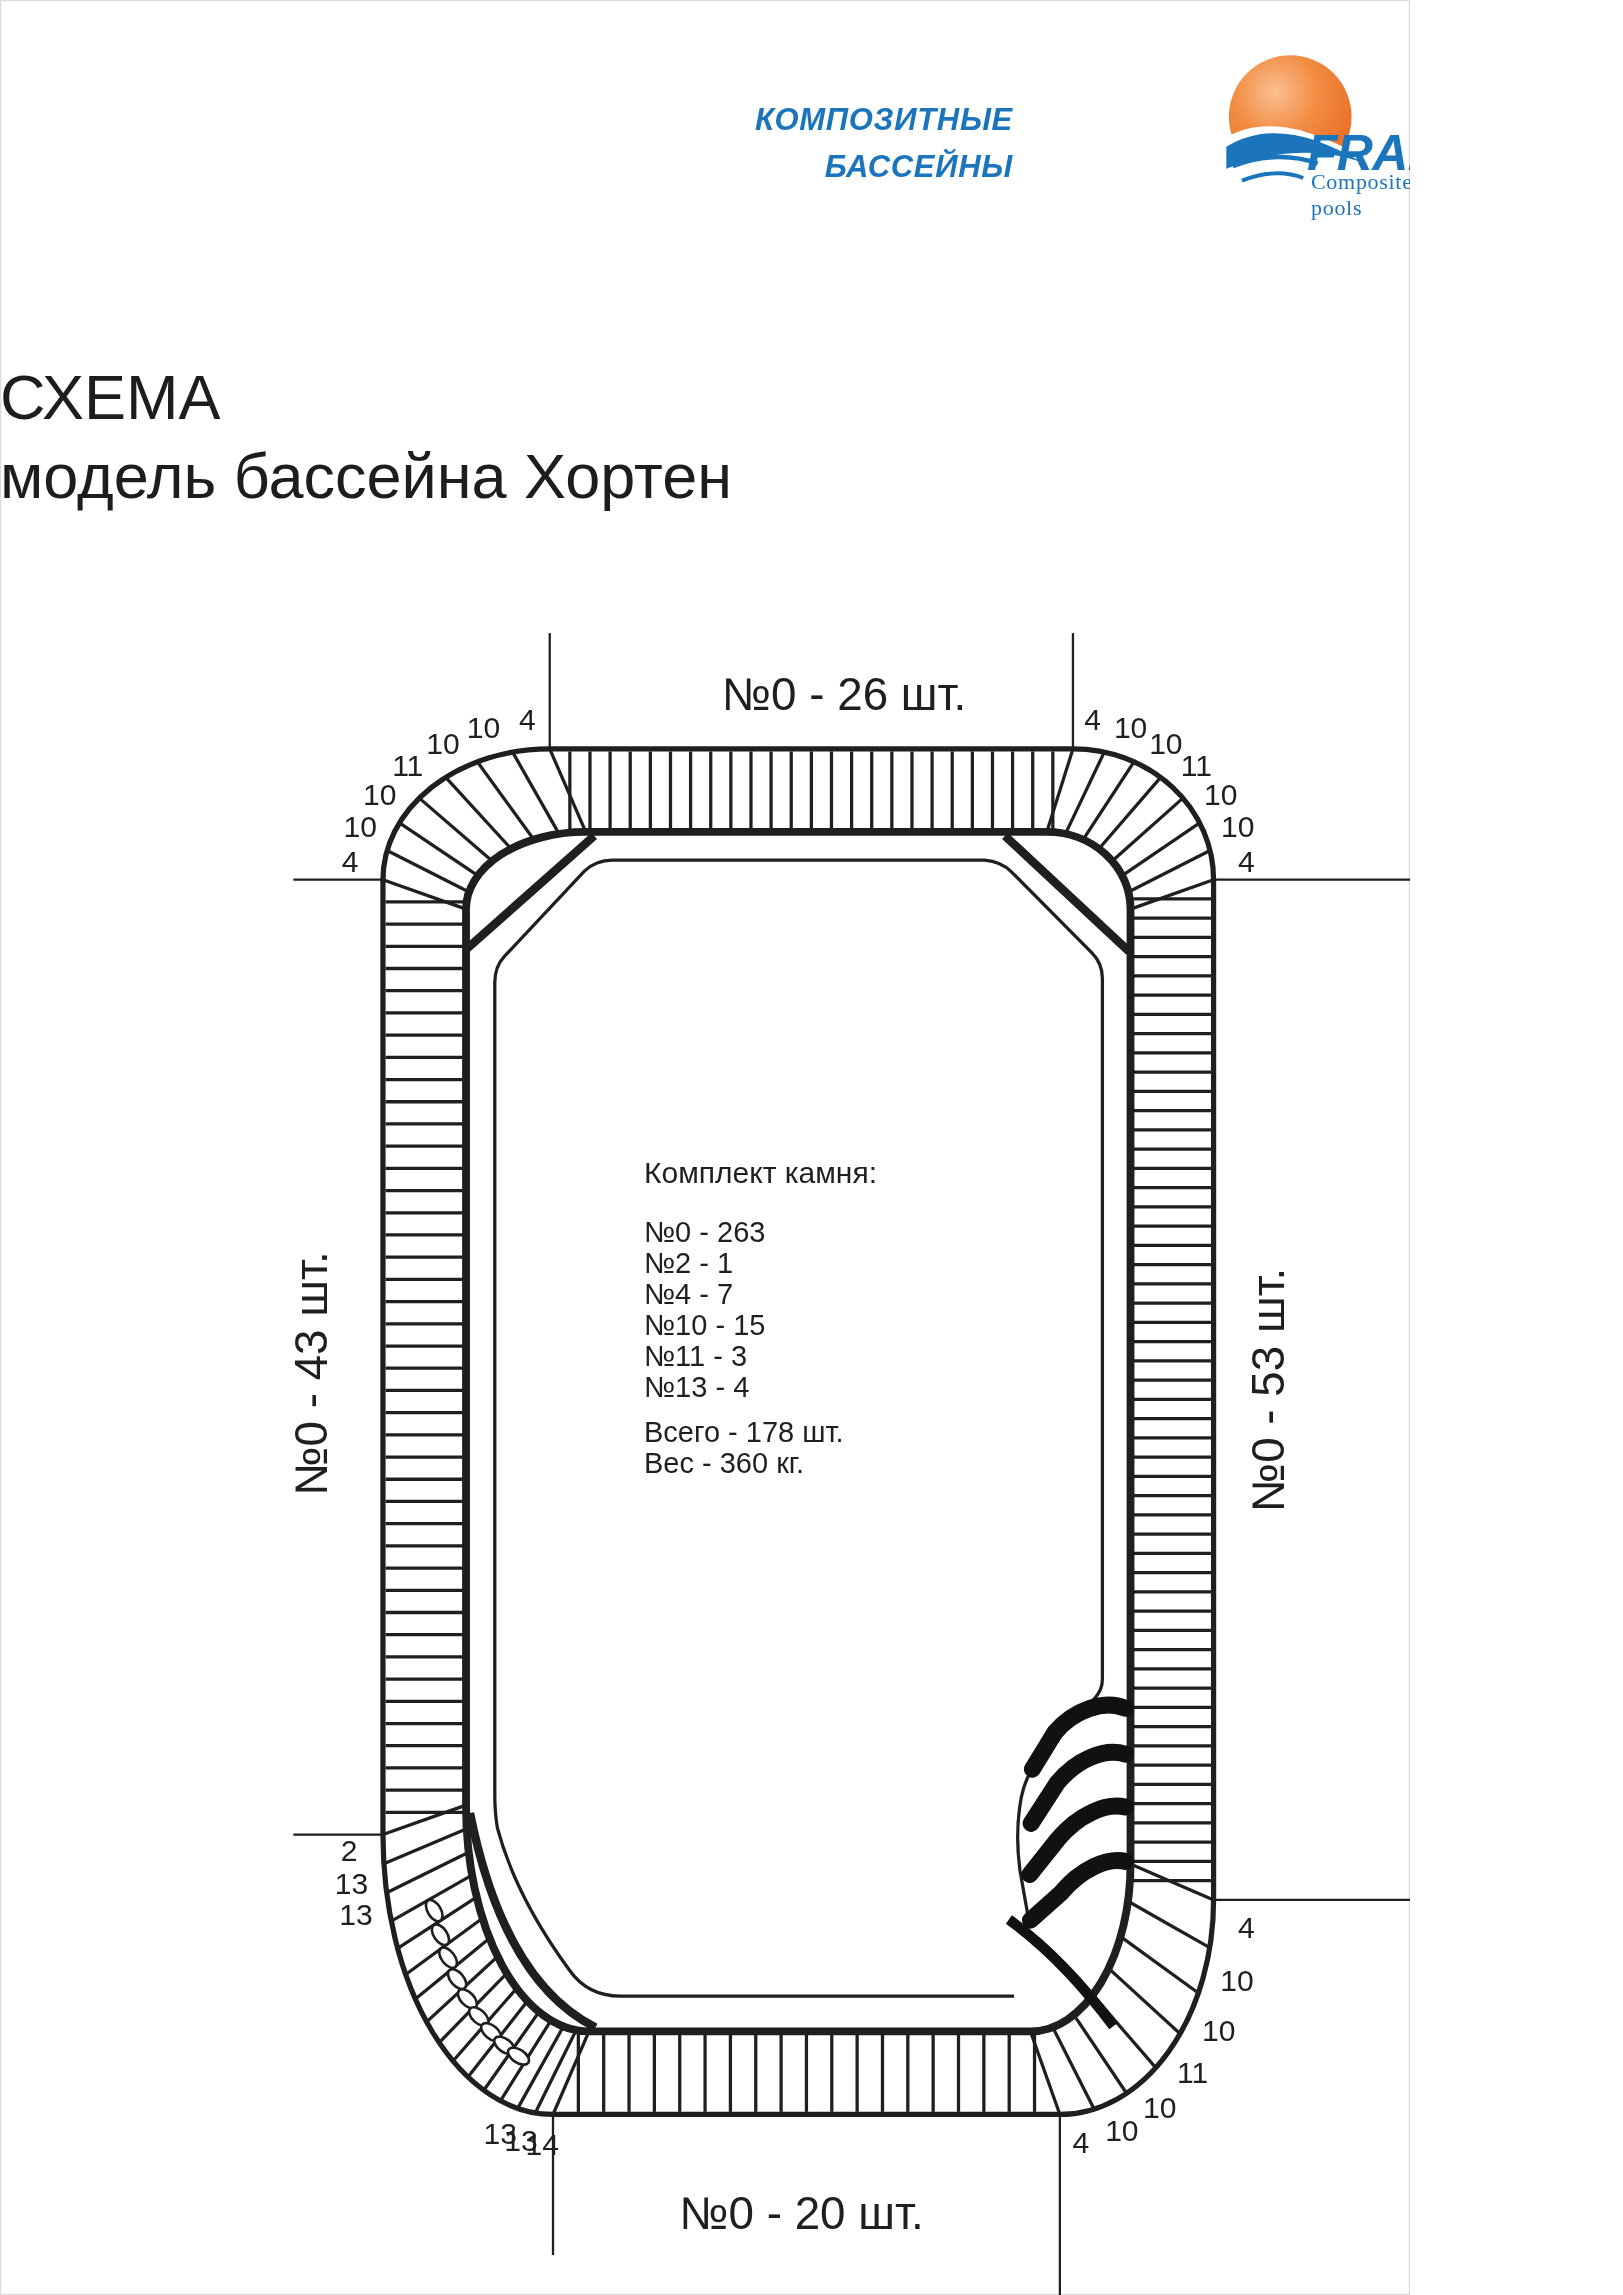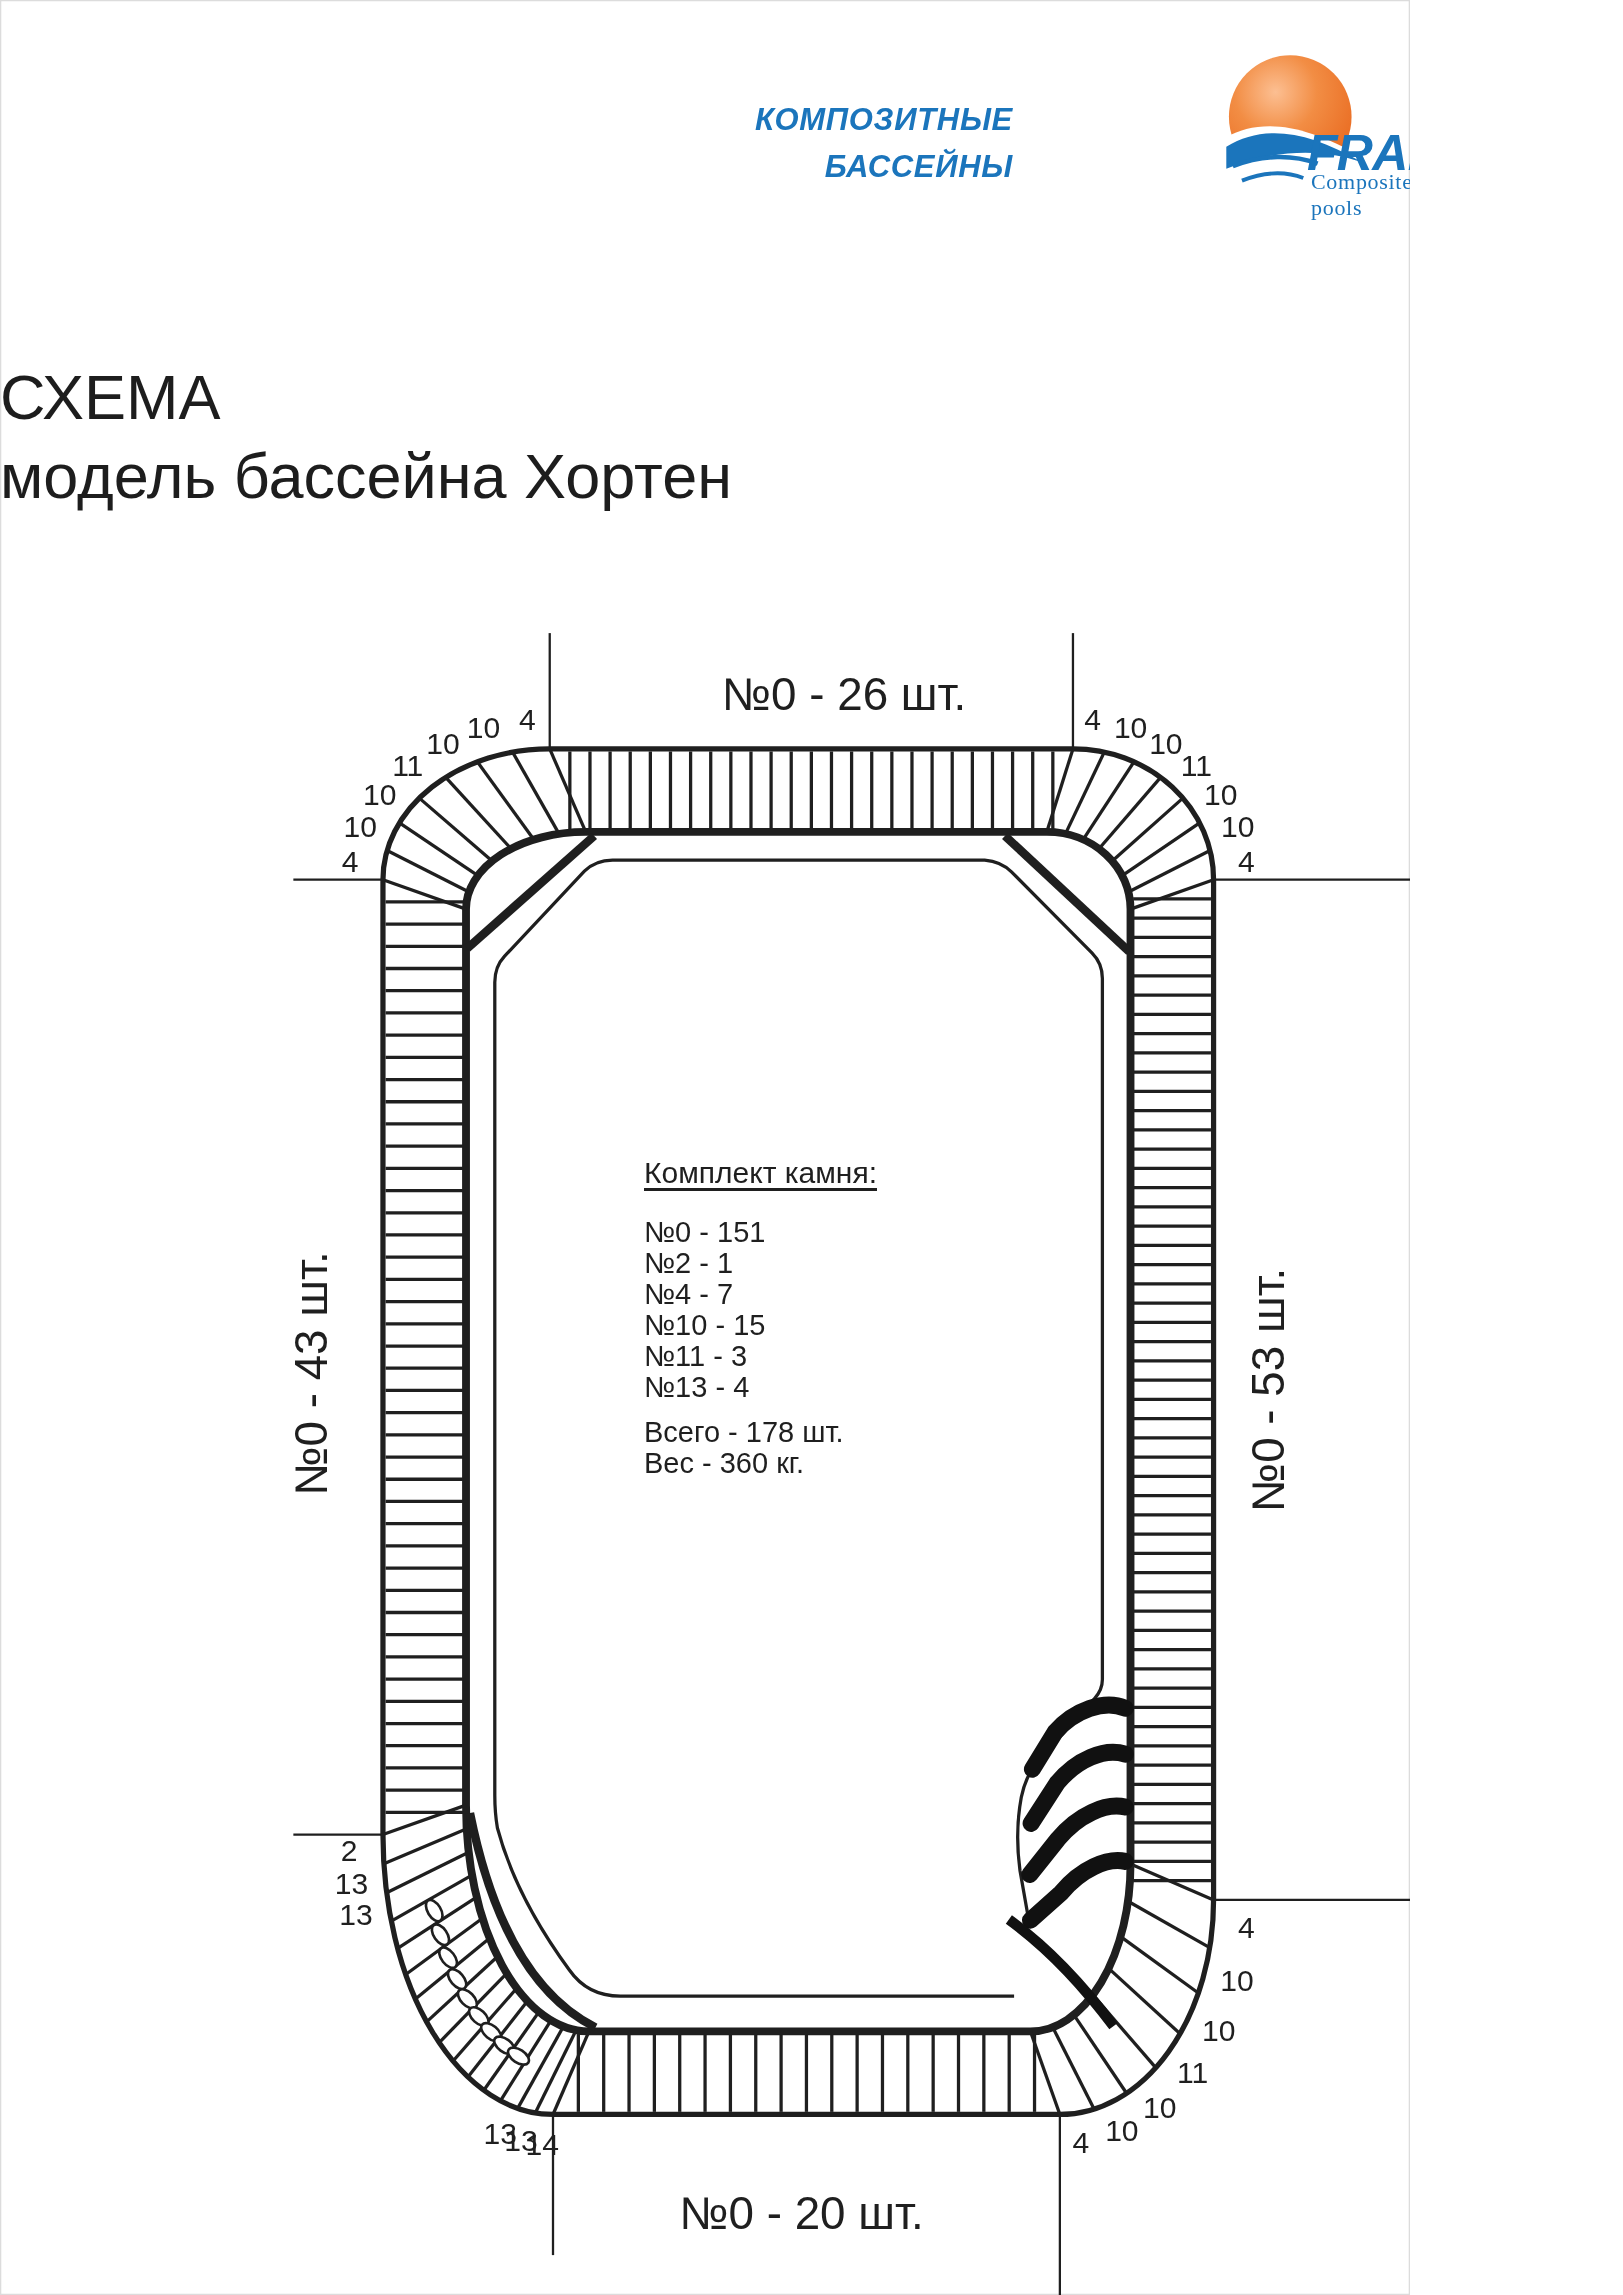--- a/index.html
+++ b/index.html
@@ -40,21 +40,21 @@
     position:absolute; top:358px; left:0; width:100%;
     color:#1d1d1d;
     font-size:63px; line-height:79px; font-weight:400;
   }
   
   .kit{
     position:absolute; left:644px; top:1157px;
     color:#1f1f1f; font-size:29px; line-height:31px;
   }
   .kit-heading{
-    font-size:30px; text-decoration:underline;
+    font-size:30px; 
     text-underline-offset:5.2px; margin-bottom:29px;
   }
   .kit-items{margin-bottom:14.4px;}
   .kit-total{margin-top:13px;}
   
   .diagram{position:absolute; left:0; top:0; width:1624px; height:2295px;}
   .diagram text{
     font-family:"Liberation Sans", sans-serif;
     fill:#1f1f1f;
   }
@@ -353,21 +353,21 @@
 
     <text class="edge-label" x="1290" y="1085" text-anchor="middle">№0 - 26 шт.</text>
     <text class="edge-label" x="1225" y="3408" text-anchor="middle">№0 - 20 шт.</text>
     <text class="edge-label" transform="translate(500,2100) rotate(-90)" text-anchor="middle">№0 - 43 шт.</text>
     <text class="edge-label" transform="translate(1962,2125) rotate(-90)" text-anchor="middle">№0 - 53 шт.</text>
   </svg>
 
   <div class="kit">
     <div class="kit-heading">Комплект камня:</div>
     <div class="kit-items" id="kit-items">
-        <div>№0 - 151</div>
+        <div>№0 - 263</div>
         <div>№2 - 1</div>
         <div>№4 - 7</div>
         <div>№10 - 15</div>
         <div>№11 - 3</div>
         <div>№13 - 4</div>
       </div>
     <div class="kit-total">Всего - 178 шт.</div>
     <div class="kit-weight">Вес -  360 кг.</div>
   </div>
 

